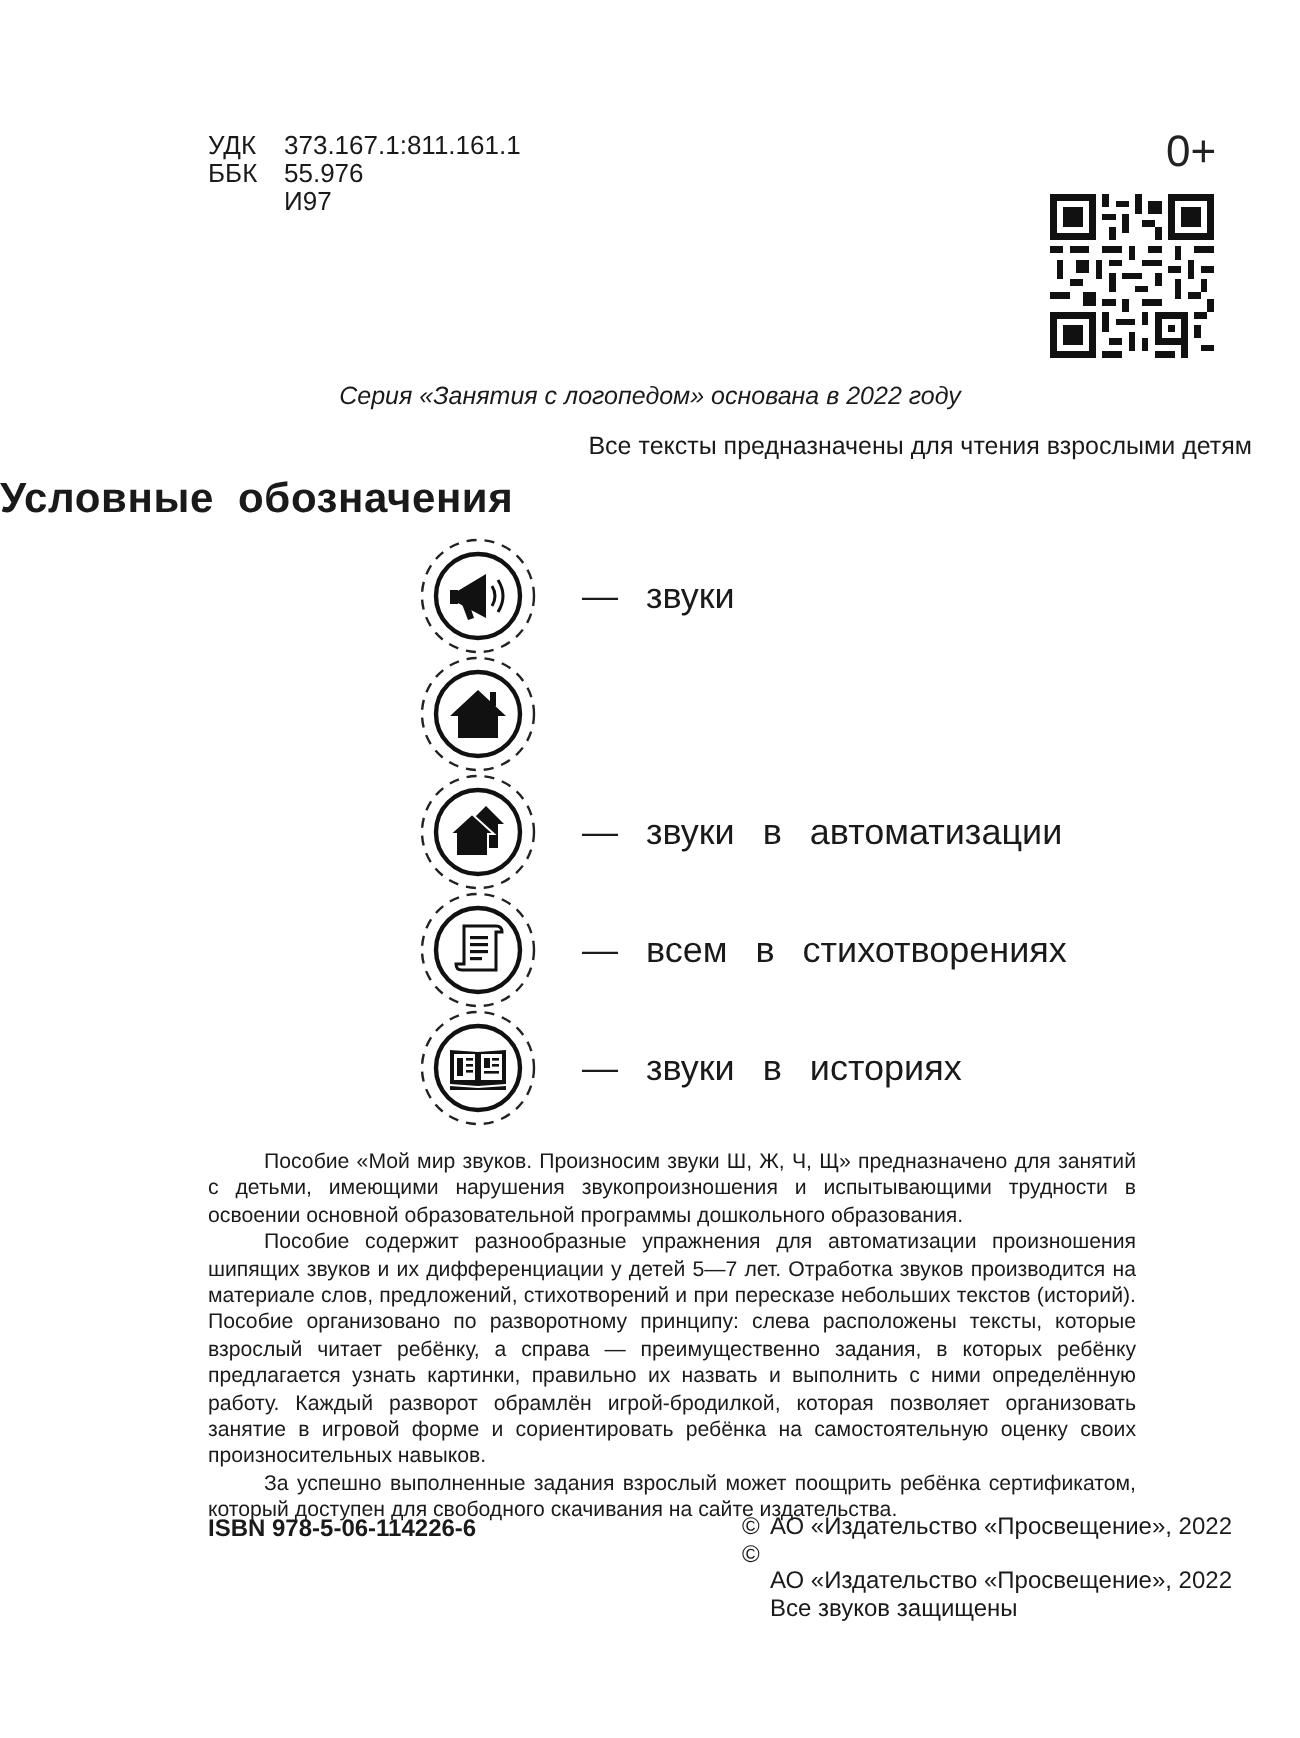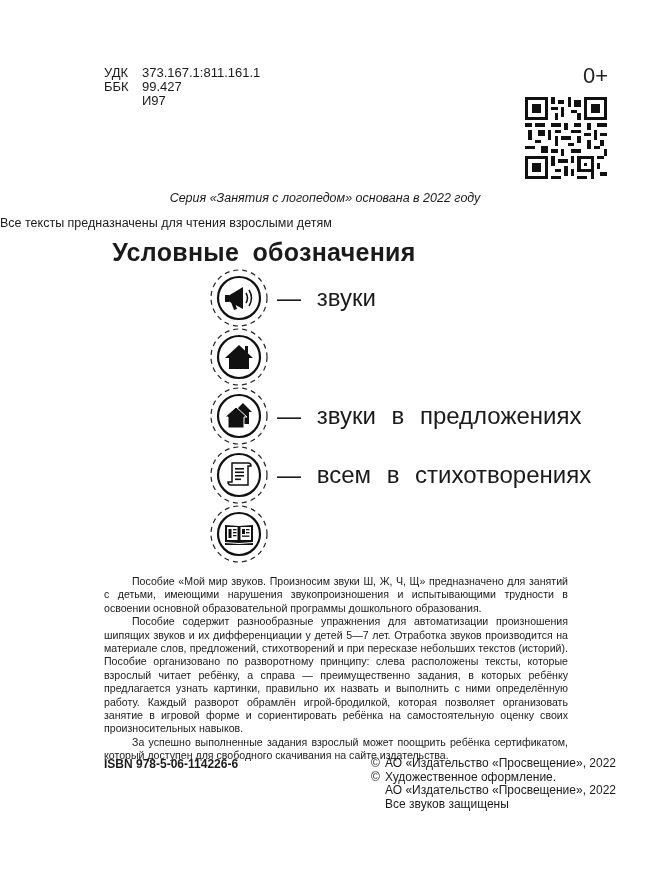--- a/index.html
+++ b/index.html
@@ -5,44 +5,44 @@
   html, body { margin:0; padding:0; background:#ffffff; }
   body { width:650px; height:869px; position:relative; overflow:hidden;
          font-family:"Liberation Sans", "DejaVu Sans", sans-serif; color:#1a1a1a; }
   .abs { position:absolute; }
   .udk { left:104px; top:66px; font-size:13px; line-height:14px; }
   .udk .row { display:flex; white-space:nowrap; }
   .udk .k { width:38px; }
   .age { left:583px; top:64px; font-size:22px; line-height:24px; color:#222; }
   .qr { left:525px; top:97px; width:82px; height:82px; }
   .series { left:0; width:650px; top:191px; text-align:center; font-size:12.5px; font-style:italic; }
-  .alltexts { left:0; width:626px; top:216px; text-align:left; font-size:12.5px; }
-  .legend-title { left:0; width:528px; top:238px; text-align:center; font-size:25px; font-weight:bold; letter-spacing:0.3px; word-spacing:6px; }
+  .alltexts { left:0; width:626px; top:216px; text-align:right; font-size:12.5px; }
+  .legend-title { left:0; width:528px; top:238px; text-align:left; font-size:21px; font-weight:bold; letter-spacing:0.3px; word-spacing:6px; }
   .legend-item { left:209px; height:60px; display:flex; align-items:center; }
   .icon-wrap { width:60px; height:60px; position:relative; }
   .icon-wrap svg { position:absolute; left:0; top:0; }
-  .legend-text { margin-left:8px; font-size:24px; word-spacing:9px; white-space:nowrap; }
+  .legend-text { margin-left:22px; font-size:18px; word-spacing:9px; white-space:nowrap; }
   .body-text { left:104px; top:575px; width:464px; font-size:10.6px; line-height:13.4px; text-align:justify; }
   .body-text p { margin:0; text-indent:28px; }
   .isbn { left:104px; top:757px; font-size:12px; font-weight:bold; }
   .copy { left:371px; top:757px; font-size:12px; line-height:13.5px; }
   .copy .row { display:flex; white-space:nowrap; }
   .copy .c { width:14px; }
 </style>
 </head>
 <body>
 
 <div class="abs udk">
   <div class="row">
       <span class="k">УДК</span>
       <span>373.167.1:811.161.1</span>
     </div>
   <div class="row">
       <span class="k">ББК</span>
-      <span>99.427</span>
+      <span>55.976</span>
     </div>
   <div class="row">
       <span class="k"></span>
       <span>И97</span>
     </div>
 </div>
 
 <div class="abs age">0+</div>
 
 <svg class="abs qr" viewBox="0 0 25 25" shape-rendering="crispEdges">
@@ -139,21 +139,21 @@
 
 <div class="abs legend-item" style="top:386px;">
   <div class="icon-wrap">
     <svg width="60" height="60" viewBox="0 0 60 60">
       <circle cx="30" cy="30" r="28" fill="none" stroke="#222" stroke-width="1.2" stroke-dasharray="5 4"></circle>
       <circle cx="30" cy="30" r="21" fill="#fff" stroke="#111" stroke-width="2.2"></circle>
       <path d="M26 25 L34 17 L43 26 L40 26 L40 38 L34 38 Z" fill="#111"></path>
       <path d="M16 31 L27 21 L38 31 L35 31 L35 42 L19 42 L19 31 Z" fill="#111" stroke="#fff" stroke-width="1"></path>
     </svg>
   </div>
-  <span class="legend-text">— звуки в предложениях</span>
+  <span class="legend-text">— звуки в автоматизации</span>
 </div>
 
 <div class="abs legend-item" style="top:445px;">
   <div class="icon-wrap">
     <svg width="60" height="60" viewBox="0 0 60 60">
       <circle cx="30" cy="30" r="28" fill="none" stroke="#222" stroke-width="1.2" stroke-dasharray="5 4"></circle>
       <circle cx="30" cy="30" r="21" fill="#fff" stroke="#111" stroke-width="2.2"></circle>
       <path d="M23 18 L39 18 Q42 18 42 21 L39 21 L39 40 L22 40 Q19 40 19 37 L23 37 Z" fill="#fff" stroke="#111" stroke-width="1.5"></path>
       <rect x="26" y="23" width="9" height="1.6" fill="#111"></rect>
       <rect x="26" y="26.5" width="9" height="1.6" fill="#111"></rect>
@@ -176,38 +176,38 @@
       <rect x="24" y="25" width="3.5" height="1.3" fill="#111"></rect>
         <rect x="24" y="28" width="3.5" height="1.3" fill="#111"></rect>
         <rect x="24" y="31" width="3.5" height="1.3" fill="#111"></rect>
       <rect x="33" y="25" width="3" height="5" fill="#111"></rect>
       <rect x="37" y="25" width="3.5" height="1.3" fill="#111"></rect>
         <rect x="37" y="28" width="3.5" height="1.3" fill="#111"></rect>
         <rect x="33" y="31.5" width="7.5" height="1.3" fill="#111"></rect>
       <path d="M16 39 L30 40 L44 39 L44 41 L16 41 Z" fill="#111"></path>
     </svg>
   </div>
+  <span class="legend-text">— звуки в историях</span>
 </div>
 
 <div class="abs body-text">
   <p>Пособие «Мой мир звуков. Произносим звуки Ш, Ж, Ч, Щ» предназначено для занятий с детьми, имеющими нарушения звукопроизношения и испытывающими трудности в освоении основной образовательной программы дошкольного образования.</p>
   <p>Пособие содержит разнообразные упражнения для автоматизации произношения шипящих звуков и их дифференциации у детей 5—7 лет. Отработка звуков производится на материале слов, предложений, стихотворений и при пересказе небольших текстов (историй). Пособие организовано по разворотному принципу: слева расположены тексты, которые взрослый читает ребёнку, а справа — преимущественно задания, в которых ребёнку предлагается узнать картинки, правильно их назвать и выполнить с ними определённую работу. Каждый разворот обрамлён игрой-бродилкой, которая позволяет организовать занятие в игровой форме и сориентировать ребёнка на самостоятельную оценку своих произносительных навыков.</p>
   <p>За успешно выполненные задания взрослый может поощрить ребёнка сертификатом, который доступен для свободного скачивания на сайте издательства.</p>
 </div>
 
 <div class="abs isbn">ISBN 978-5-06-114226-6</div>
 
 <div class="abs copy">
   <div class="row">
       <span class="c">©</span>
       <span>АО «Издательство «Просвещение», 2022</span>
     </div>
   <div class="row">
       <span class="c">©</span>
-      <span>Художественное оформление.</span>
     </div>
   <div class="row">
       <span class="c"></span>
       <span>АО «Издательство «Просвещение», 2022</span>
     </div>
   <div class="row">
       <span class="c"></span>
       <span>Все звуков защищены</span>
     </div>
 </div>

